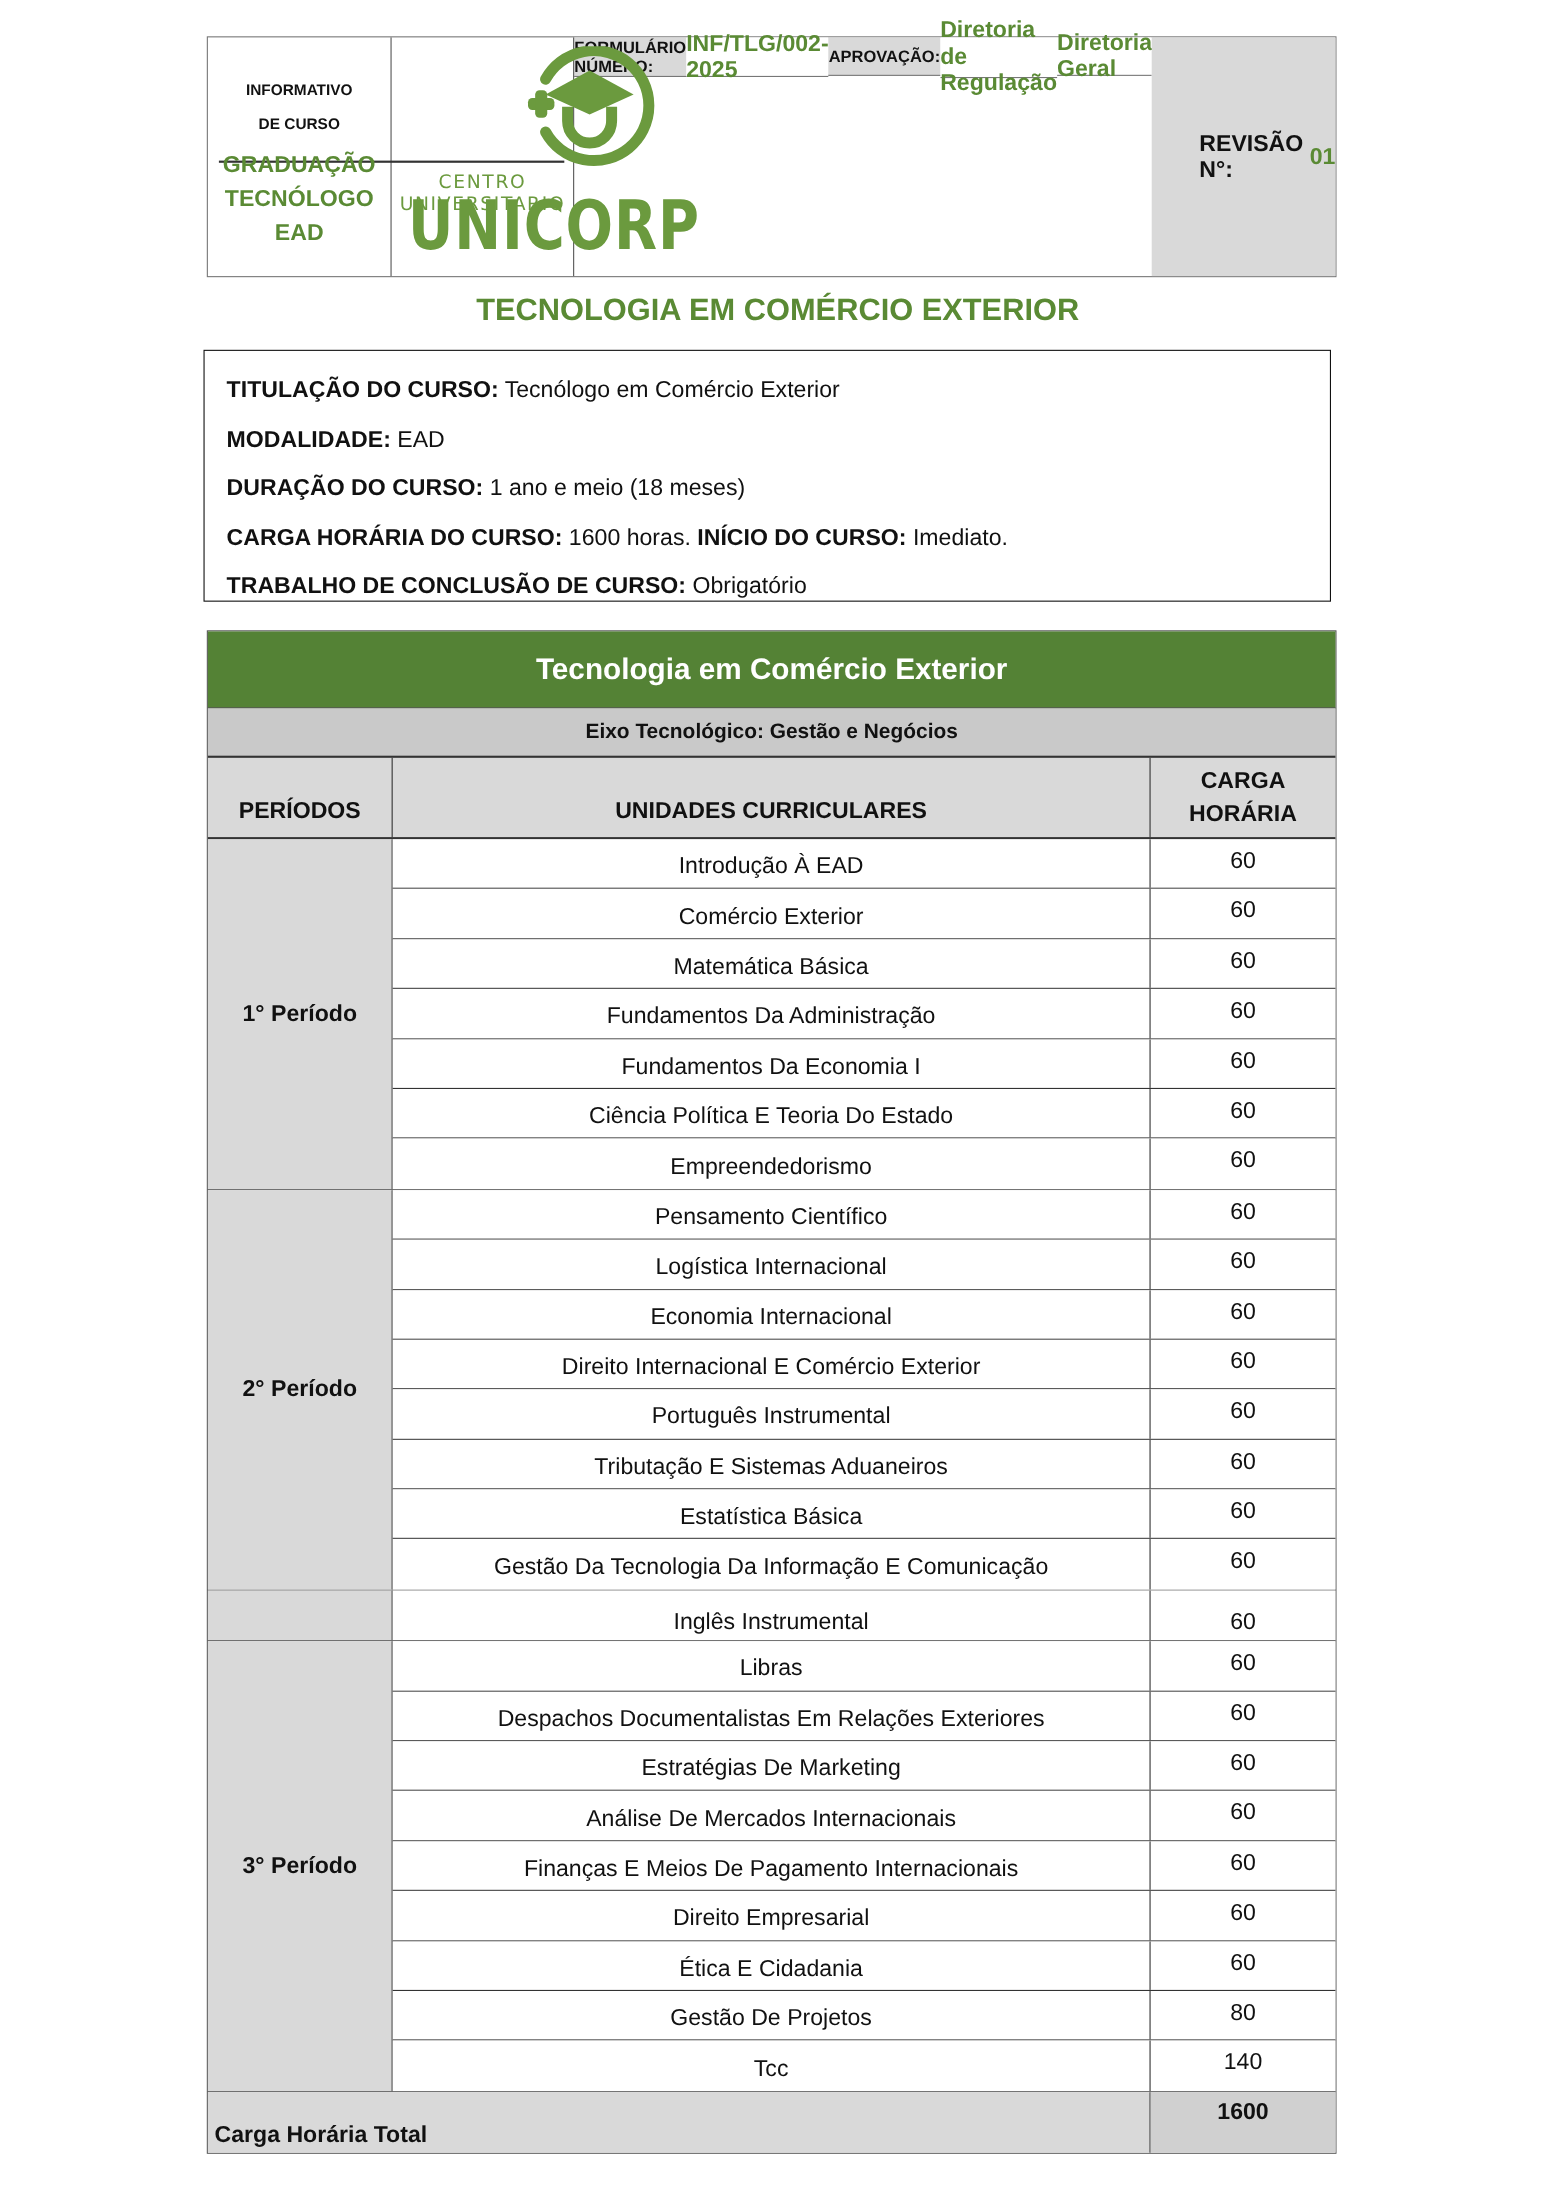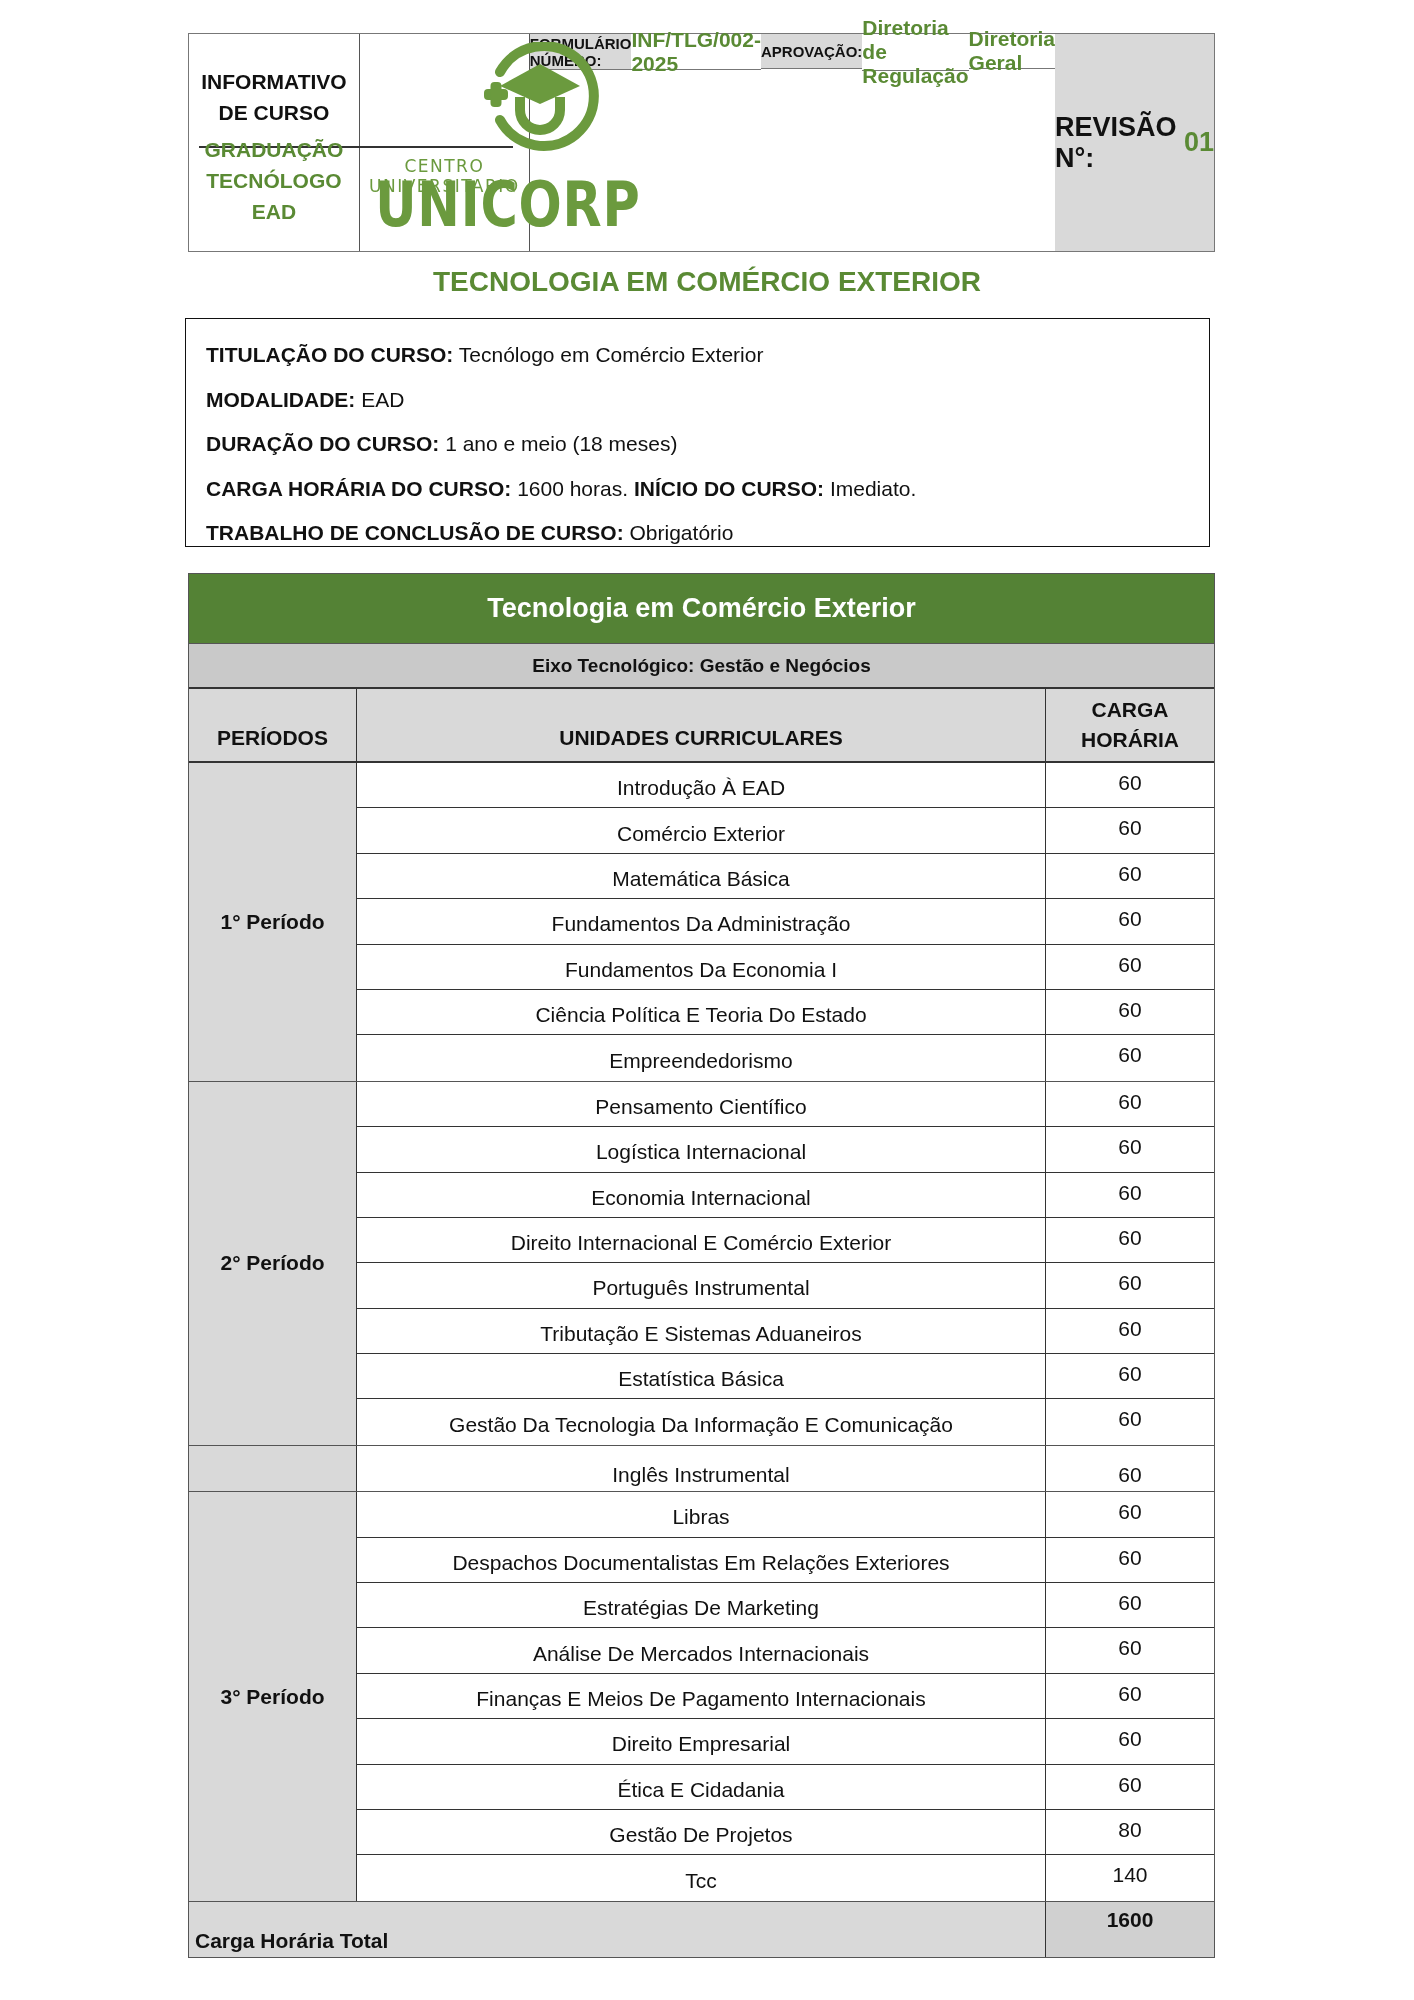--- a/index.html
+++ b/index.html
@@ -11,34 +11,34 @@
   .green { color: #5a8a34; }
   
   .hdr {
     position: absolute; left: 188px; top: 33px; width: 1027px; height: 219px;
     border: 1.5px solid #777; display: flex;
   }
   .hdr-left {
     width: 337px; border-right: 1.5px solid #555; position: relative;
     text-align: center; font-weight: bold;
   }
-  .hdr-left .l1 { position: absolute; top: 32px; left: 0; right: 0; font-size: 21px; line-height: 31px; color:#111; }
+  .hdr-left .l1 { position: absolute; top: 32px; left: 0; right: 0; font-size: 14px; line-height: 31px; color:#111; }
   .hdr-left .rule { position: absolute; top: 112px; left: 10px; width: 314px; height: 1.5px; background: #333; }
   .hdr-left .l2 { position: absolute; top: 100px; left: 0; right: 0; font-size: 21px; line-height: 31px; color:#5a8a34; }
   .hdr-mid { width: 335px; border-right: 1.5px solid #555; position: relative; }
   .logo-svg { position: absolute; left: 80px; top: 8px; }
   .logo-sub { position: absolute; top: 122px; left: 0; right: 0; text-align: center; color: #6b9a3e; font-size: 17px; letter-spacing: 1.5px; font-family: "DejaVu Sans", sans-serif; }
   .logo-main { position: absolute; top: 138px; left: 0; right: 0; text-align: center; color: #6b9a3e; font-size: 62px; font-weight: bold; letter-spacing: 1px; font-family: "DejaVu Sans", sans-serif; transform: scaleX(0.82); line-height: 66px; }
   .hdr-right { flex: 1; display: flex; flex-direction: row; }
   .hr-row { border-bottom: 1.5px solid #777; display: flex; align-items: center; justify-content: center; font-weight: bold; }
   .hr-row:last-child { border-bottom: none; }
   .hr-gray { background: #d9d9d9; }
   .hr-small { font-size: 15px; color: #111; }
   .hr-green { font-size: 21px; color: #5a8a34; background: #fff; }
-  .hr-rev { font-size: 27px; color: #111; }
+  .hr-rev { font-size: 21px; color: #111; padding-left: 43px; }
   
   .doc-title {
     position: absolute; top: 266px; left: 0; width: 1414px; text-align: center;
     font-size: 28px; font-weight: bold; color: #5a8a34;
   }
   
   .info {
     position: absolute; left: 185px; top: 318px; width: 1025px; height: 229px;
     border: 1.5px solid #111; padding: 14px 0 0 20px;
   }

